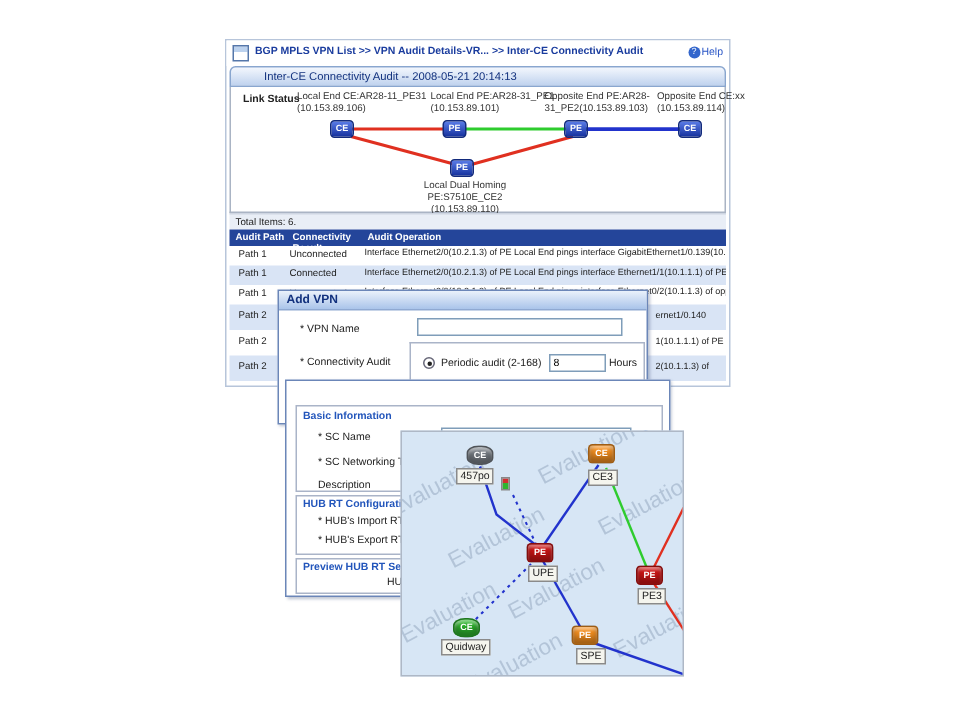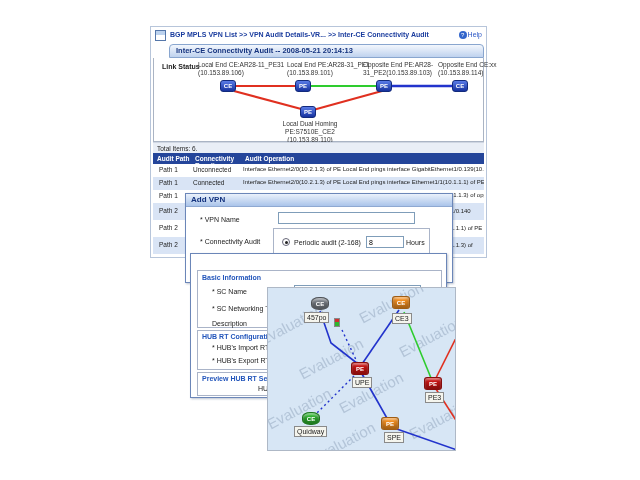--- a/index.html
+++ b/index.html
@@ -7,42 +7,42 @@
   .abs { position:absolute; }
   #stage { position:relative; width:640px; height:480px; background:#fff; overflow:hidden; }
 
   
   #main-window { left:150px; top:26px; width:337px; height:232px; background:#fff; border:1px solid #b7c5da; }
   #crumb-bar { left:0; top:0; width:100%; height:17px; background:#fff; }
   .crumb-icon { left:4px; top:3px; width:11px; height:11px; border:1px solid #5577aa; background:linear-gradient(#bcd2ee 0 4px, #fff 4px); }
   #crumb-text { left:19px; top:4px; font-size:7px; font-weight:bold; color:#1a3c9e; white-space:nowrap; }
   #help-area { right:4px; top:4px; font-size:7px; color:#2a56c6; }
   .q-icon { display:inline-block; width:8px; height:8px; border-radius:50%; background:#3366cc; color:#fff; font-size:6px; line-height:8px; text-align:center; vertical-align:middle; margin-right:1px; }
-  #title-bar { left:18px; top:17px; right:2px; height:14px; background:linear-gradient(#f3f7fd,#bfd2ee); border:1px solid #89a6cf; border-radius:4px 4px 0 0; font-size:7.5px; font-weight:bold; color:#13327e; line-height:12px; padding-left:6px; }
+  #title-bar { left:2px; top:17px; right:2px; height:14px; background:linear-gradient(#f3f7fd,#bfd2ee); border:1px solid #89a6cf; border-radius:4px 4px 0 0; font-size:7.5px; font-weight:normal; color:#13327e; line-height:12px; padding-left:22px; }
   #topo-panel { left:2px; top:31px; right:2px; height:84px; background:#fff; border:1px solid #aab4c4; border-top:none; }
   .link-status { left:8px; top:5px; font-size:7px; font-weight:bold; color:#222; }
   .topo-label { position:absolute; font-size:6.5px; color:#333; line-height:1.25; white-space:nowrap; }
   .topo-node { position:absolute; width:16px; height:12px; background:linear-gradient(#5a7ce8,#16329e); border:1px solid #122a7c; border-radius:3px; color:#fff; font-size:6px; font-weight:bold; text-align:center; line-height:11px; }
   .dual-label { position:absolute; font-size:6.5px; color:#333; line-height:1.2; text-align:center; }
 
   #total-bar { left:2px; top:115px; right:2px; height:11px; background:#e9eef6; border-top:1px solid #cfd6e2; font-size:6.5px; color:#222; padding:2px 0 0 4px; }
   #tbl-header { left:2px; top:126px; right:2px; height:11px; background:#24459A; color:#fff; font-size:6.5px; font-weight:bold; display:flex; }
   .hc { padding:2px 0 0 4px; }
   .hc1 { width:38px; } .hc2 { width:50px; } .hc3 { flex:1; }
   .trow { position:absolute; left:2px; right:2px; display:flex; font-size:6.5px; color:#222; overflow:hidden; }
   .alt { background:#d9e4f5; }
   .c1 { width:38px; padding:2px 0 0 6px; }
   .c2 { width:50px; padding:2px 0 0 2px; }
   .c3 { flex:1; padding:2px 0 0 2px; font-size:6px; white-space:nowrap; overflow:hidden; }
   .frag { position:absolute; left:284px; top:5px; font-size:6px; color:#222; white-space:nowrap; }
 
   
   .dialog { position:absolute; background:#fff; border:1px solid #6b86b8; box-shadow:1px 1px 2px rgba(60,80,120,.35); }
   .dlg-title { position:absolute; left:0; top:0; right:0; height:13px; background:linear-gradient(#eaf1fb,#aac4ea); border-bottom:1px solid #8fa9d2; font-size:8px; font-weight:bold; color:#13327e; padding:1px 0 0 5px; }
-  #add-vpn { left:185px; top:193px; width:268px; height:90px; }
+  #add-vpn { left:185px; top:193px; width:247px; height:90px; }
   #add-sc  { left:190px; top:253px; width:257px; height:145px; }
   .fld-label { position:absolute; font-size:7px; color:#222; white-space:nowrap; }
   .txt { position:absolute; border:1px solid #7f9db9; background:#fff; font-size:7px; padding:0 2px; font-family:"Liberation Sans",sans-serif; }
   .grp { position:absolute; border:1px solid #aab4c8; background:#fff; }
   .radio { position:absolute; width:8px; height:8px; border:1px solid #667; border-radius:50%; background:#fff; }
   .radio .dot { position:absolute; left:2px; top:2px; width:3px; height:3px; border-radius:50%; background:#222; }
   .chk { position:absolute; width:8px; height:8px; border:1px solid #667; background:#fff; }
   .sec-title { position:absolute; font-size:7px; font-weight:bold; color:#2255bb; white-space:nowrap; }
   .i-icon { position:absolute; width:9px; height:9px; border-radius:50%; background:#2f6fd6; color:#fff; font-size:6px; font-weight:bold; text-align:center; line-height:9px; }
 

